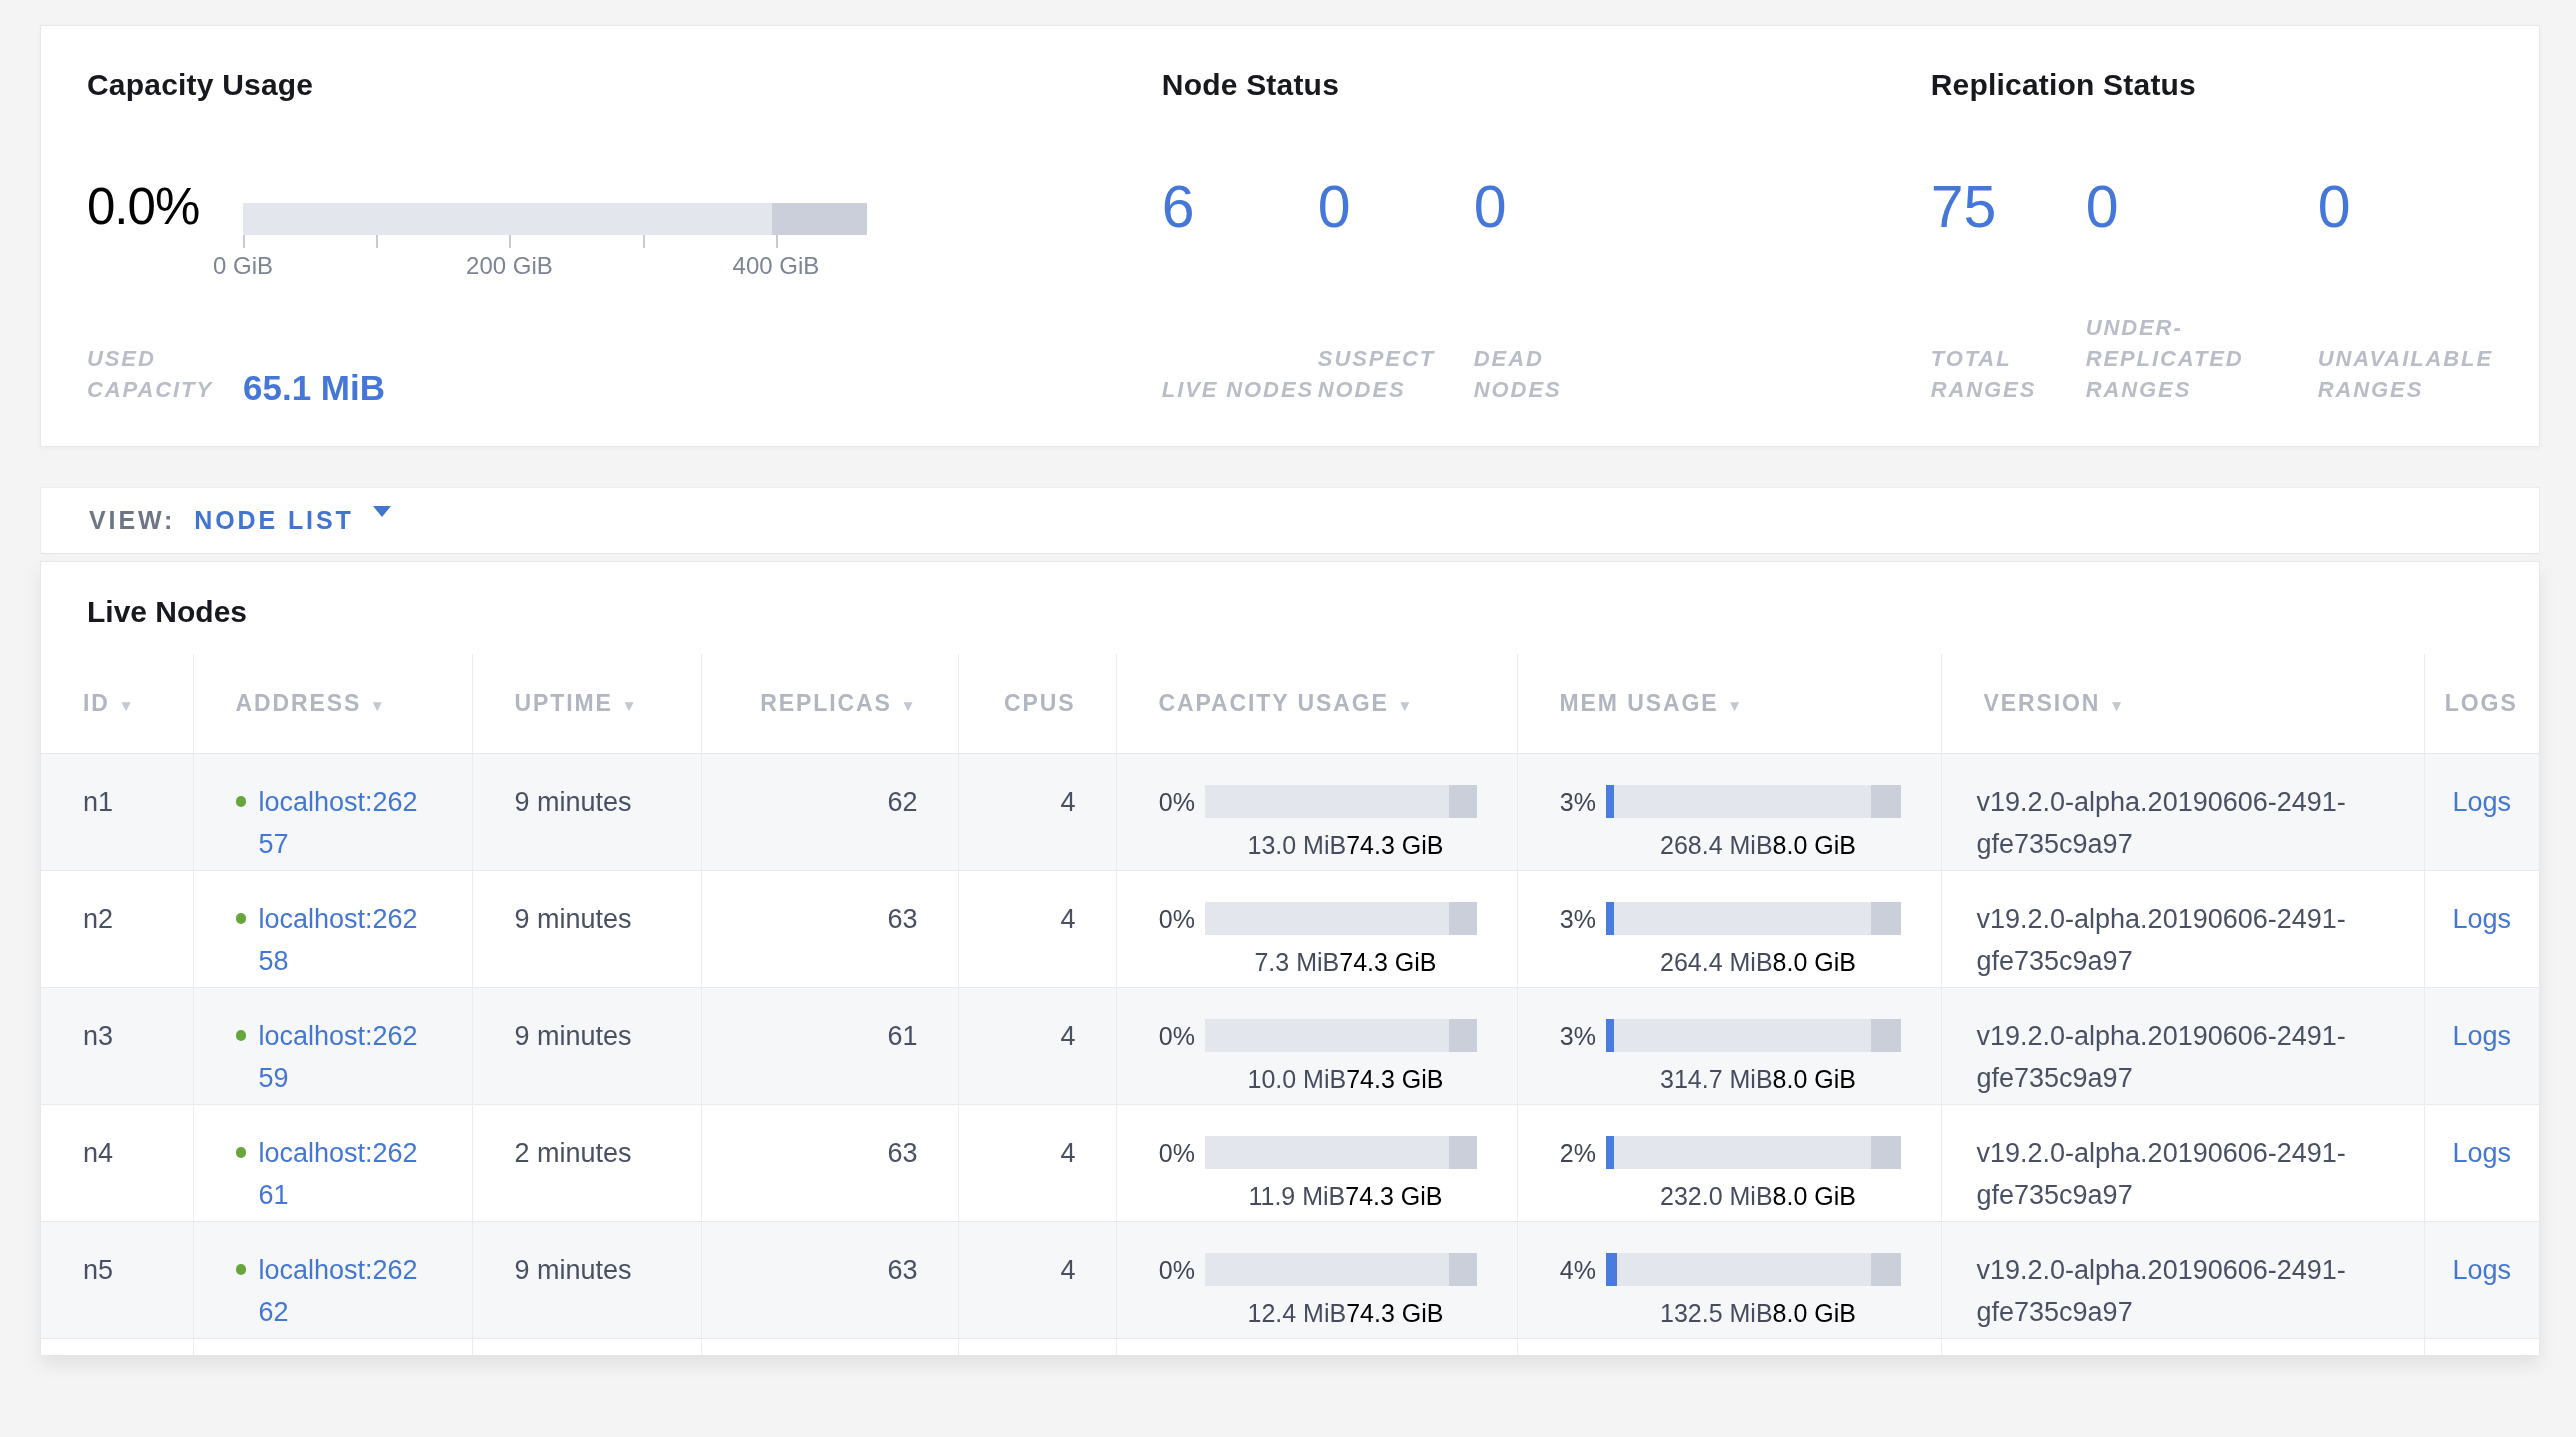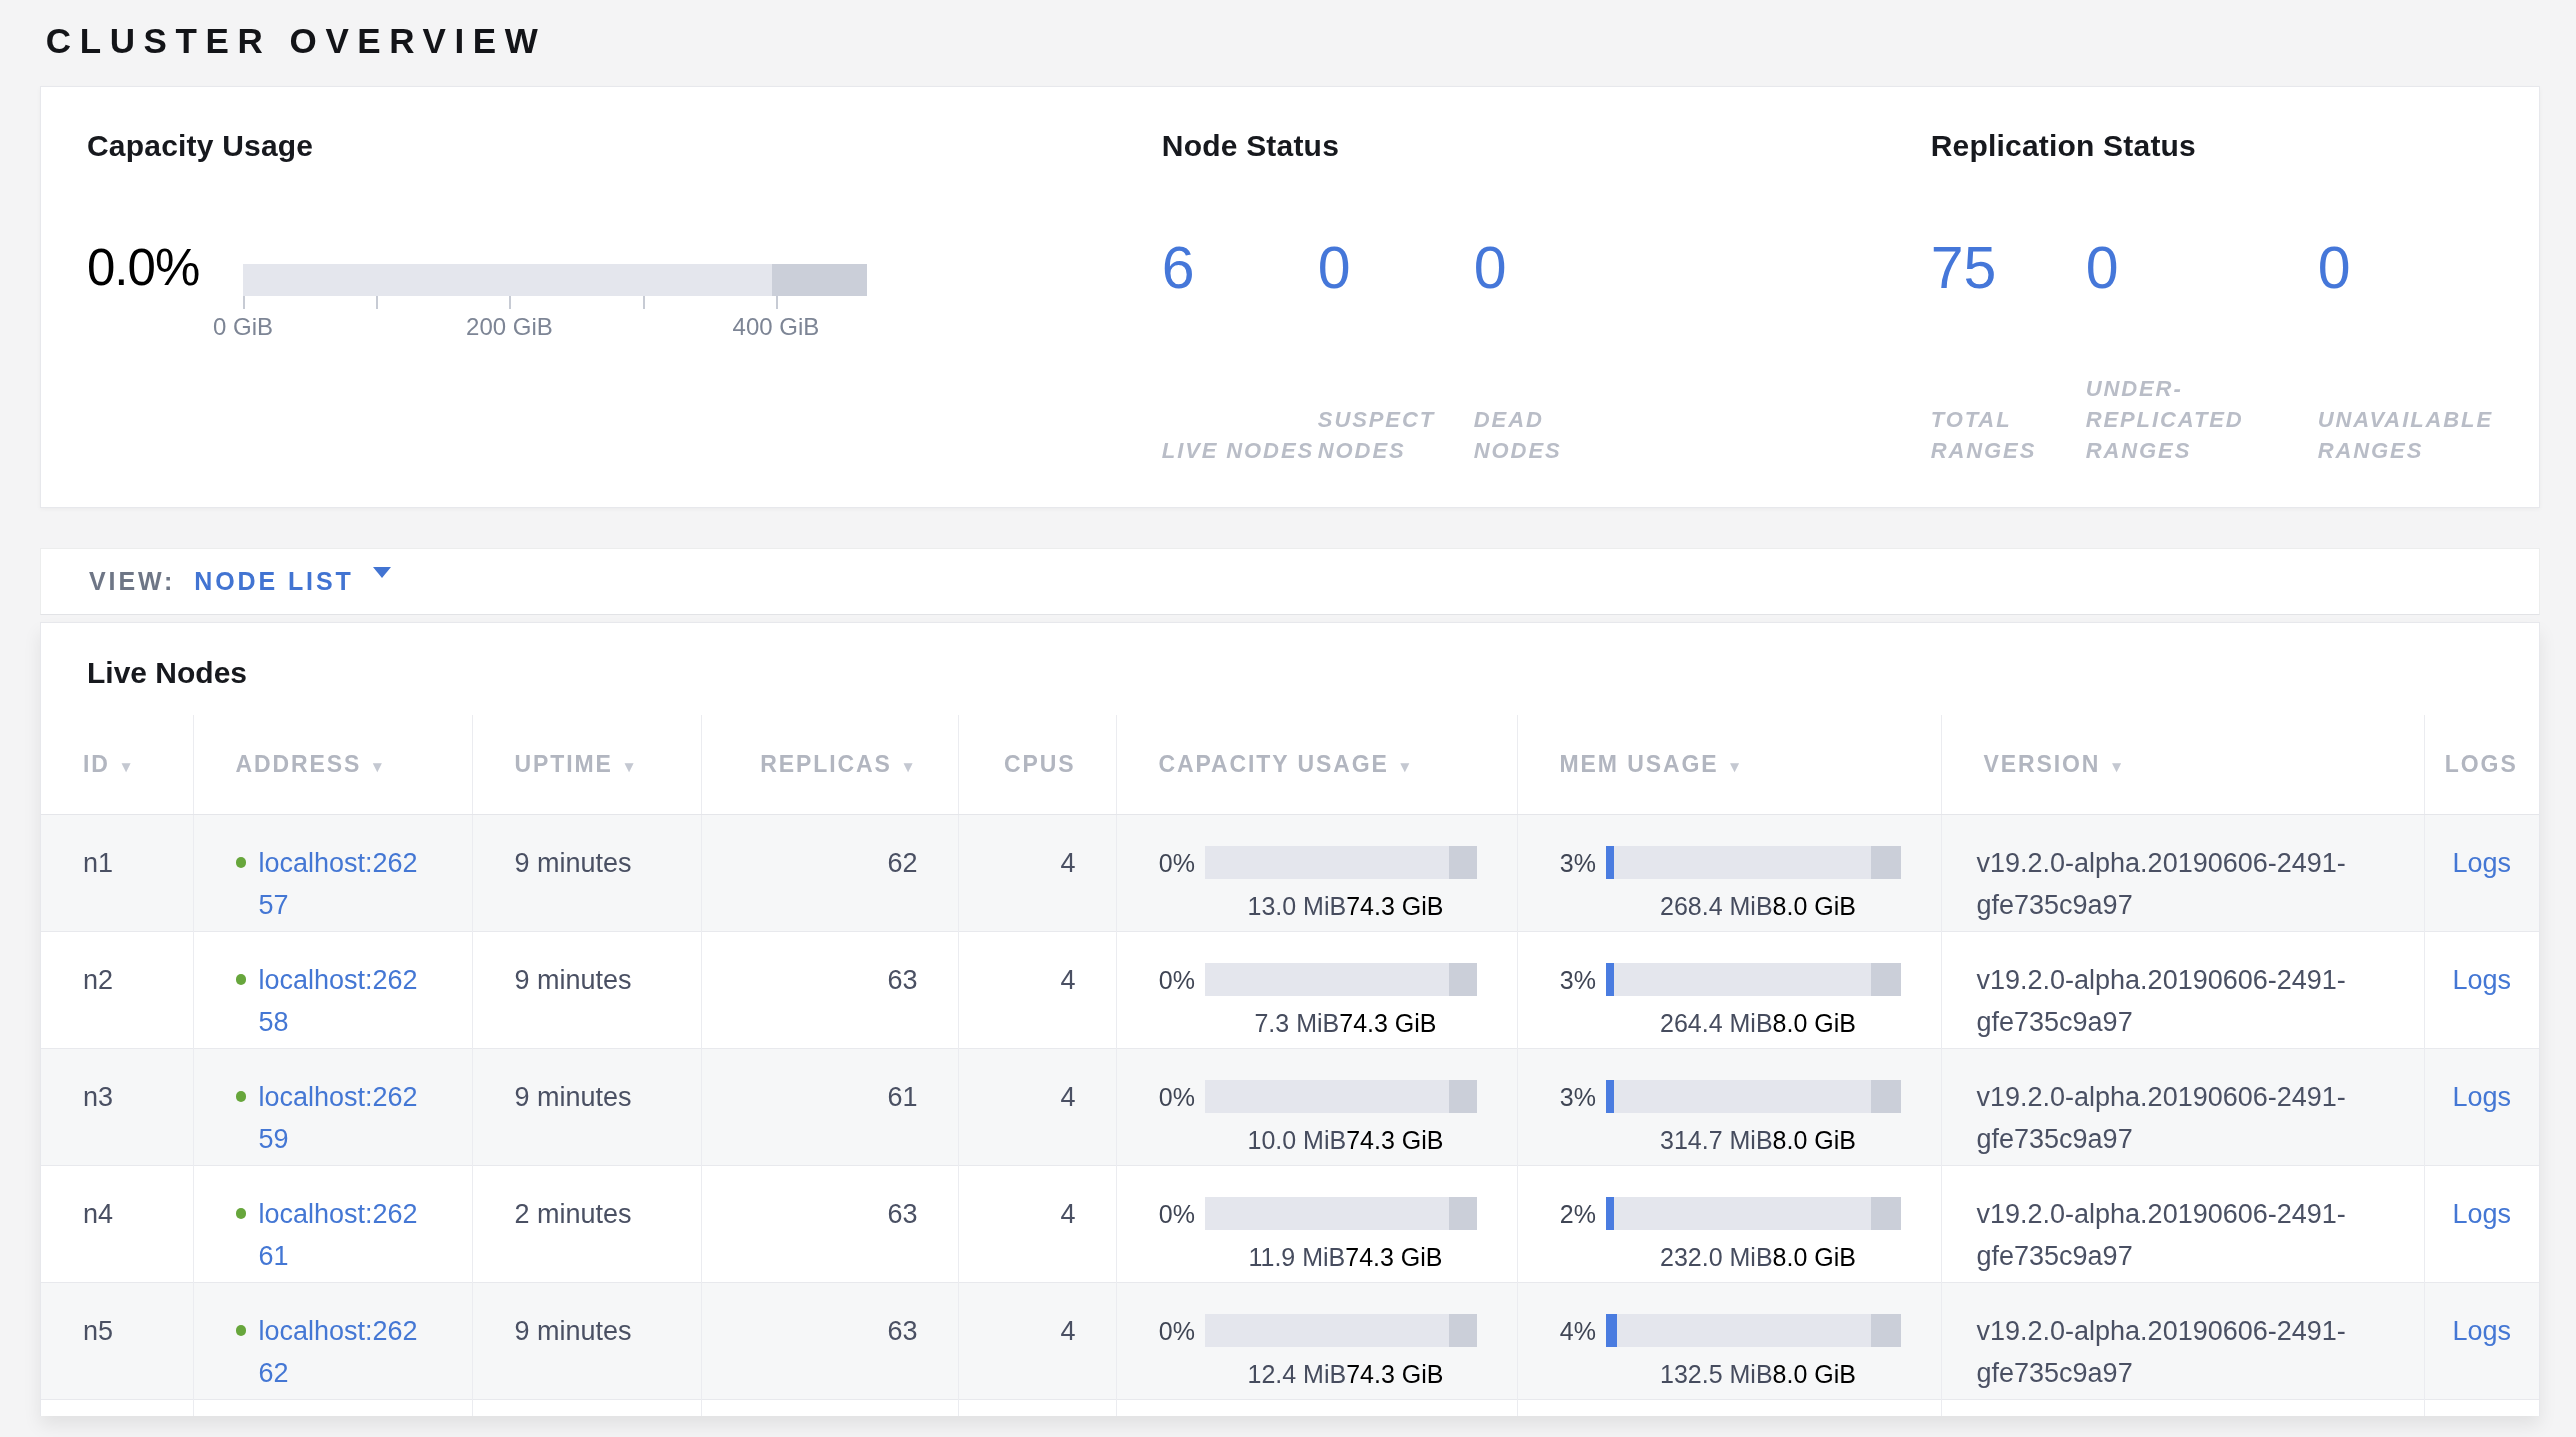--- a/index.html
+++ b/index.html
@@ -131,21 +131,20 @@
   .version-text { display:inline-block; width:414px; line-height:42px; }
   td.version-cell { padding-left:35px; }
 
   tr.partial td { height:16.3px; padding:0; background:#fff; }
 </style>
 </head>
 <body>
 
 <div class="page">
 
-  <h1 class="page-title">CLUSTER OVERVIEW</h1>
 
   <div class="overview-card">
 
     <div class="ov-section sec-capacity">
       <div class="sec-title">Capacity Usage</div>
       <div class="cap-body">
         <div class="big-pct">0.0%</div>
         <div class="cap-bar-block">
           <div class="track">
             <div class="track-cap"></div>
@@ -158,20 +157,24 @@
             <span class="tick" style="left:85.4%"></span>
           </div>
           <div class="tick-labels">
             <span style="left:0%">0 GiB</span>
             <span style="left:42.7%">200 GiB</span>
             <span style="left:85.4%">400 GiB</span>
           </div>
         </div>
       </div>
       <div class="cap-stats">
+        <div class="cap-stat first">
+          <span class="stat-label">USED CAPACITY</span>
+          <span class="cap-stat-value">65.1 MiB</span>
+        </div>
       </div>
     </div>
 
     <div class="ov-section sec-node">
       <div class="sec-title">Node Status</div>
       <div class="stat-body">
         <div class="stat">
           <span class="stat-value">6</span>
           <span class="stat-label">LIVE NODES</span>
         </div>

